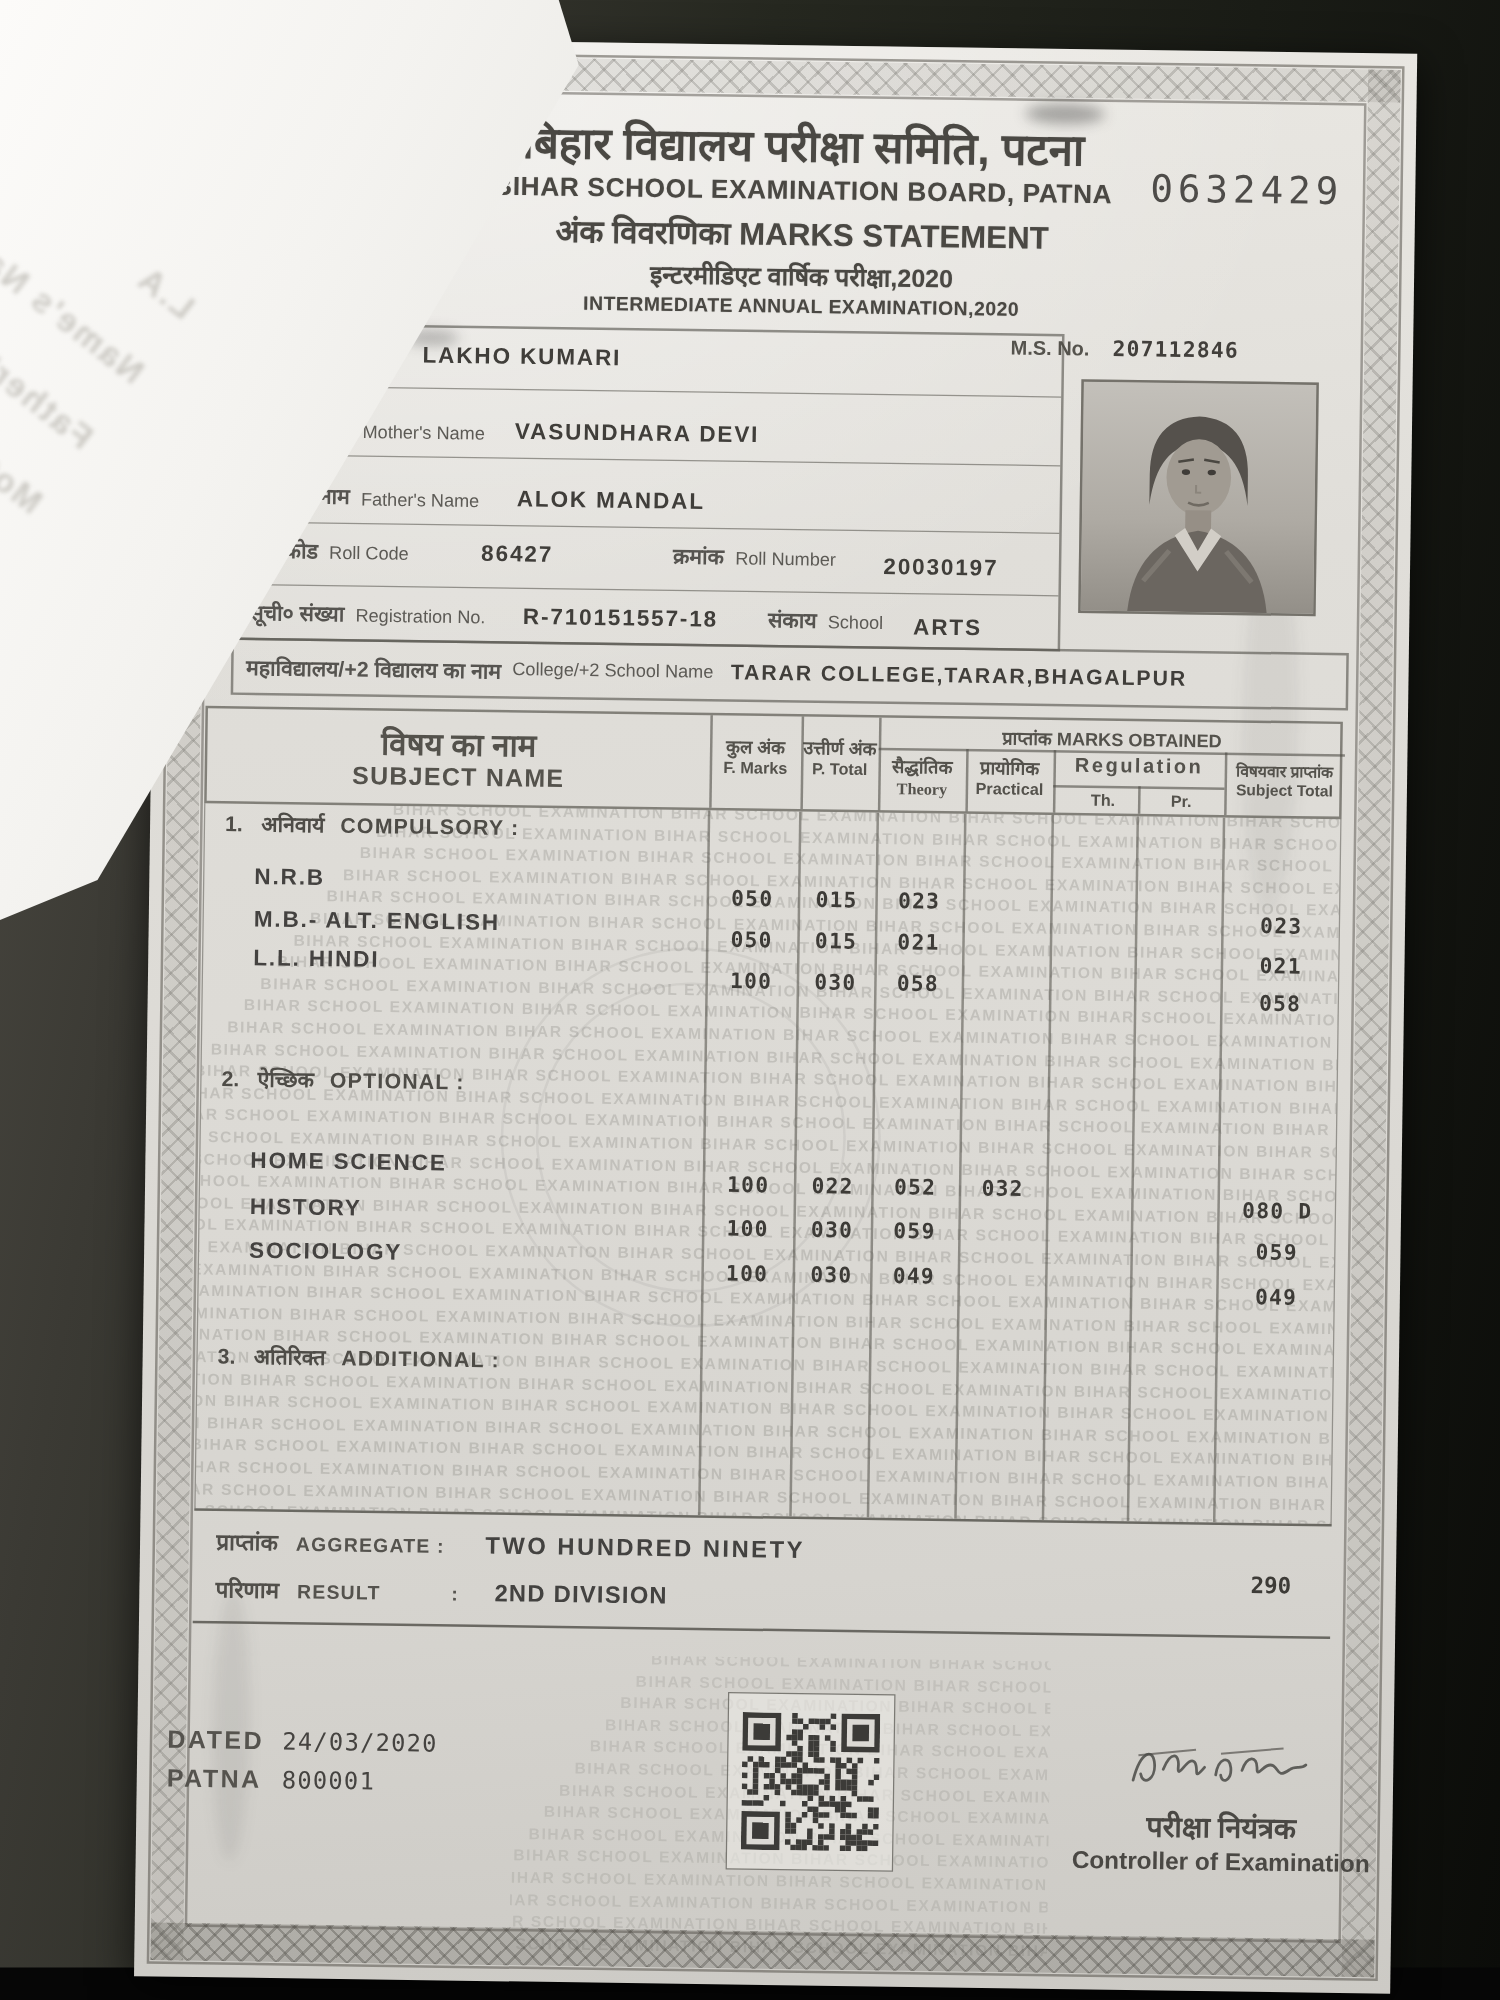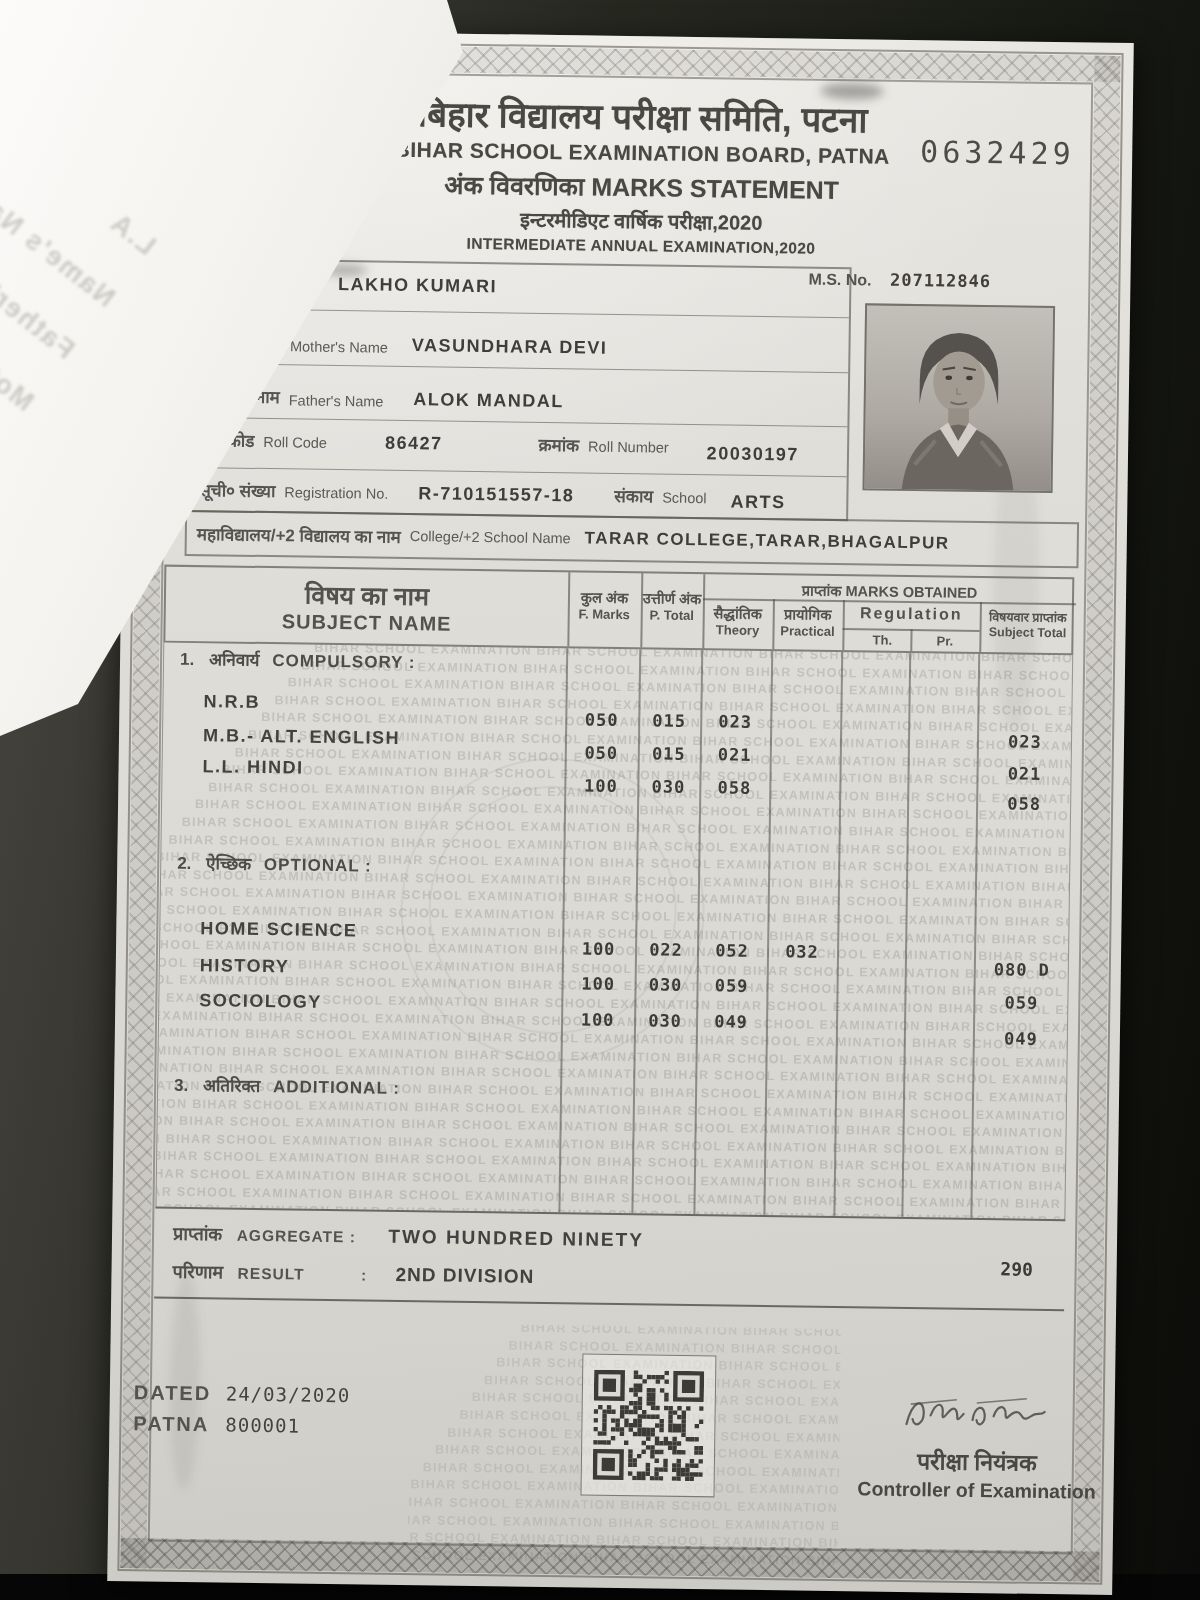--- a/index.html
+++ b/index.html
@@ -248,21 +248,21 @@
           <div class="hen">F. Marks</div>
         </div>
         <div class="hcell" style="left:475px;top:14px;width:62px;">
           <div class="hhi">उत्तीर्ण अंक</div>
           <div class="hen">P. Total</div>
         </div>
         <div class="hcell" style="left:537px;top:4px;width:373px;font-size:14.5px;font-weight:bold;">
           <span>प्राप्तांक</span>
           <span>MARKS OBTAINED</span>
         </div>
-        <div class="hcell" style="left:537px;top:28px;width:70px;">
+        <div class="hcell" style="left:537px;top:28px;width:70px;font-family:Liberation Serif, serif;">
           <div class="hhi">सैद्धांतिक</div>
           <div class="hen">Theory</div>
         </div>
         <div class="hcell" style="left:607px;top:28px;width:70px;">
           <div class="hhi">प्रायोगिक</div>
           <div class="hen">Practical</div>
         </div>
         <div class="hcell" style="left:677px;top:28px;width:137px;font-size:16px;font-weight:bold;letter-spacing:2px;">Regulation</div>
         <div class="hcell hen" style="left:677px;top:56px;width:80px;">Th.</div>
         <div class="hcell hen" style="left:745px;top:56px;width:69px;">Pr.</div>

